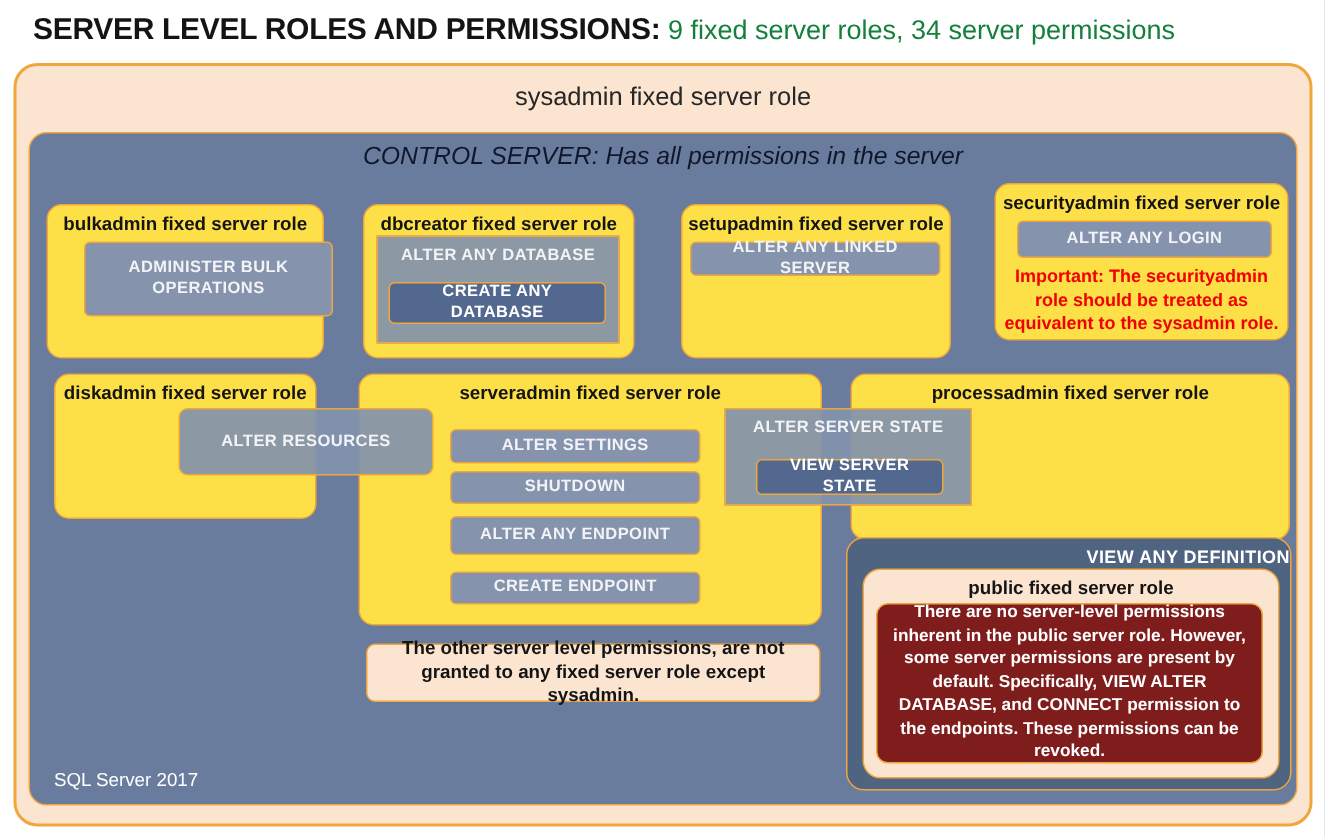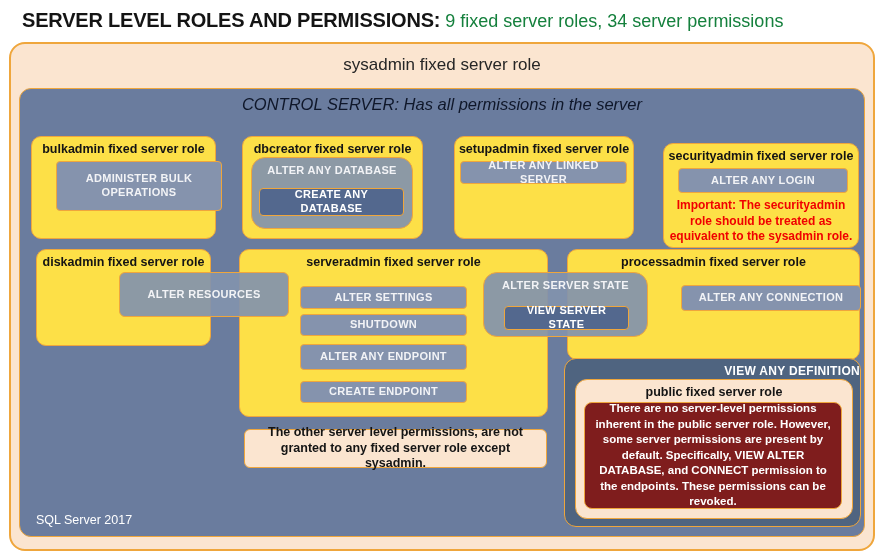--- a/index.html
+++ b/index.html
@@ -47,21 +47,21 @@
     position: absolute; background: #8593AD;
     border: 1.5px solid #EFA63C; border-radius: 4px;
     display: flex; align-items: center; justify-content: center;
     font-size: 11px; font-weight: bold; color: #F2F3F6;
     letter-spacing: 0.3px; text-align: center; line-height: 1.25; padding: 1px 4px;
   }
   .perm-btn.dark { background: #53688E; color: #ffffff; }
   .perm-btn.translucent { background: rgba(130,146,174,0.92); }
   .perm-group {
     position: absolute; background: rgba(130,146,174,0.92);
-    border: 1.5px solid #EFA63C; border-radius: 14px;
+    border: 1.5px solid #EFA63C; border-radius: 0;
   }
   .perm-group .group-label {
     position: absolute; top: 6px; left: 0; width: 100%;
     text-align: center; font-size: 11px; font-weight: bold; color: #F2F3F6; letter-spacing: 0.3px;
   }
 
   
   .warning-text {
     position: absolute; top: 54px; left: 4px; right: 4px;
     text-align: center; font-size: 12px; font-weight: bold; color: #F00000; line-height: 1.3;
@@ -128,41 +128,40 @@
           <div class="group-label">ALTER ANY DATABASE</div>
           <div class="perm-btn dark" style="left:7px; top:30px; width:145px; height:28px;">CREATE ANY DATABASE</div>
         </div>
       </div>
 
       <div class="role-box" style="left:434px; top:35px; width:180px; height:103px;">
         <div class="role-label">setupadmin fixed server role</div>
         <div class="perm-btn" style="left:5px; top:24px; width:167px; height:23px;">ALTER ANY LINKED SERVER</div>
       </div>
 
-      <div class="role-box" style="left:643px; top:42px; width:196px; height:105px;">
+      <div class="role-box" style="left:643px; top:21px; width:196px; height:105px;">
         <div class="role-label">securityadmin fixed server role</div>
         <div class="perm-btn" style="left:14px; top:24px; width:170px; height:25px;">ALTER ANY LOGIN</div>
         <div class="warning-text">Important: The securityadmin role should be treated as equivalent to the sysadmin role.</div>
       </div>
 
       <div class="role-box" style="left:16px; top:148px; width:175px; height:97px;">
         <div class="role-label">diskadmin fixed server role</div>
       </div>
 
       <div class="role-box" style="left:219px; top:148px; width:309px; height:168px;">
         <div class="role-label">serveradmin fixed server role</div>
         <div class="perm-btn" style="left:60px; top:36px; width:167px; height:23px;">ALTER SETTINGS</div>
         <div class="perm-btn" style="left:60px; top:64px; width:167px; height:22px;">SHUTDOWN</div>
         <div class="perm-btn" style="left:60px; top:94px; width:167px; height:26px;">ALTER ANY ENDPOINT</div>
         <div class="perm-btn" style="left:60px; top:131px; width:167px; height:22px;">CREATE ENDPOINT</div>
       </div>
 
       <div class="role-box" style="left:547px; top:148px; width:293px; height:111px;">
         <div class="role-label">processadmin fixed server role</div>
-        <div class="perm-btn" style="left:113px; top:35px; width:180px; height:26px;">ALTER ANY CONNECTION</div>
       </div>
 
       <div class="perm-btn translucent" style="left:99px; top:183px; width:170px; height:45px; border-radius:6px;">ALTER RESOURCES</div>
 
       <div class="perm-group" style="left:463px; top:183px; width:165px; height:65px;">
         <div class="group-label">ALTER SERVER STATE</div>
         <div class="perm-btn dark" style="left:20px; top:33px; width:125px; height:24px;">VIEW SERVER STATE</div>
       </div>
 
       <div class="definition-box">

